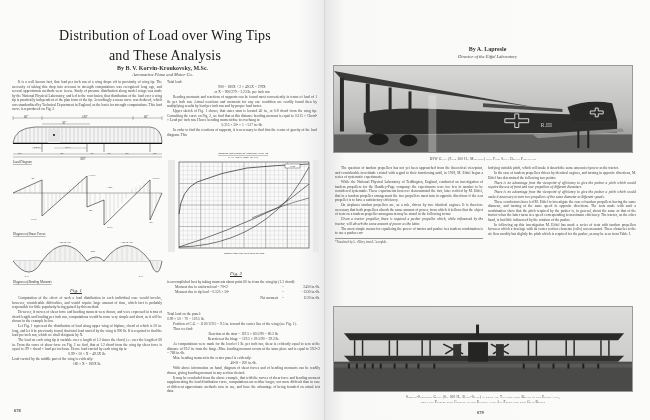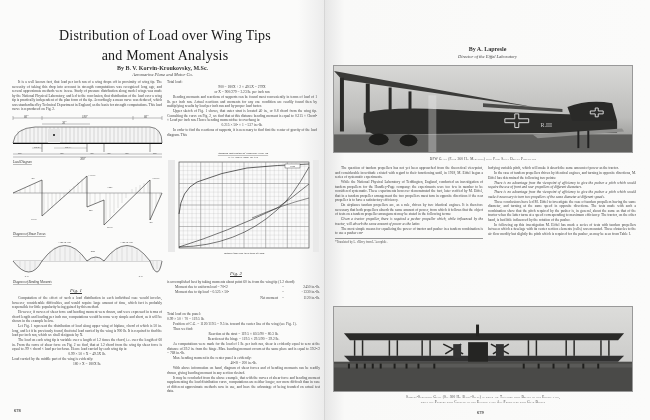--- a/index.html
+++ b/index.html
@@ -33,21 +33,21 @@
     .caption { position: absolute; text-align: center; font-size: 3.4px; letter-spacing: 0.2px; color: #444; font-variant: small-caps; line-height: 4.5px; }
   </style>
 </head>
 <body>
 
 <div class="spread">
 
   <div class="page left">
     <div class="title">
       <div>Distribution of Load over Wing Tips</div>
-      <div>and Moment Analysis</div>
+      <div>and These Analysis</div>
     </div>
     <div class="byline" style="left:60px;width:205px;top:65px;">By B. V. Korvin-Kroukovsky, M.Sc.</div>
     <div class="affil" style="left:60px;width:205px;top:72px;">Aeromarine Plane and Motor Co.</div>
 
     <div class="col" style="left:12px;top:80px;width:150px;height:34px;">
       <p>It is a well known fact, that load per inch run of a wing drops off in proximity of wing tip. The necessity of taking this drop into account in strength computations was recognized long ago, and several approximate methods were in use. Study of pressure distribution along model wings was made by the National Physical Laboratory, and led to the conclusion, that distribution of the load over a wing tip is practically independent of the plan form of the tip. Accordingly a mean curve was deduced, which was standardized by Technical Department in England, as the basis for strength computations. This load curve is reproduced on Fig. 2.</p>
     </div>
 
     <div class="fig" style="left:10px;top:115px;width:155px;height:175px;">
       <svg viewBox="0 0 155 175">

